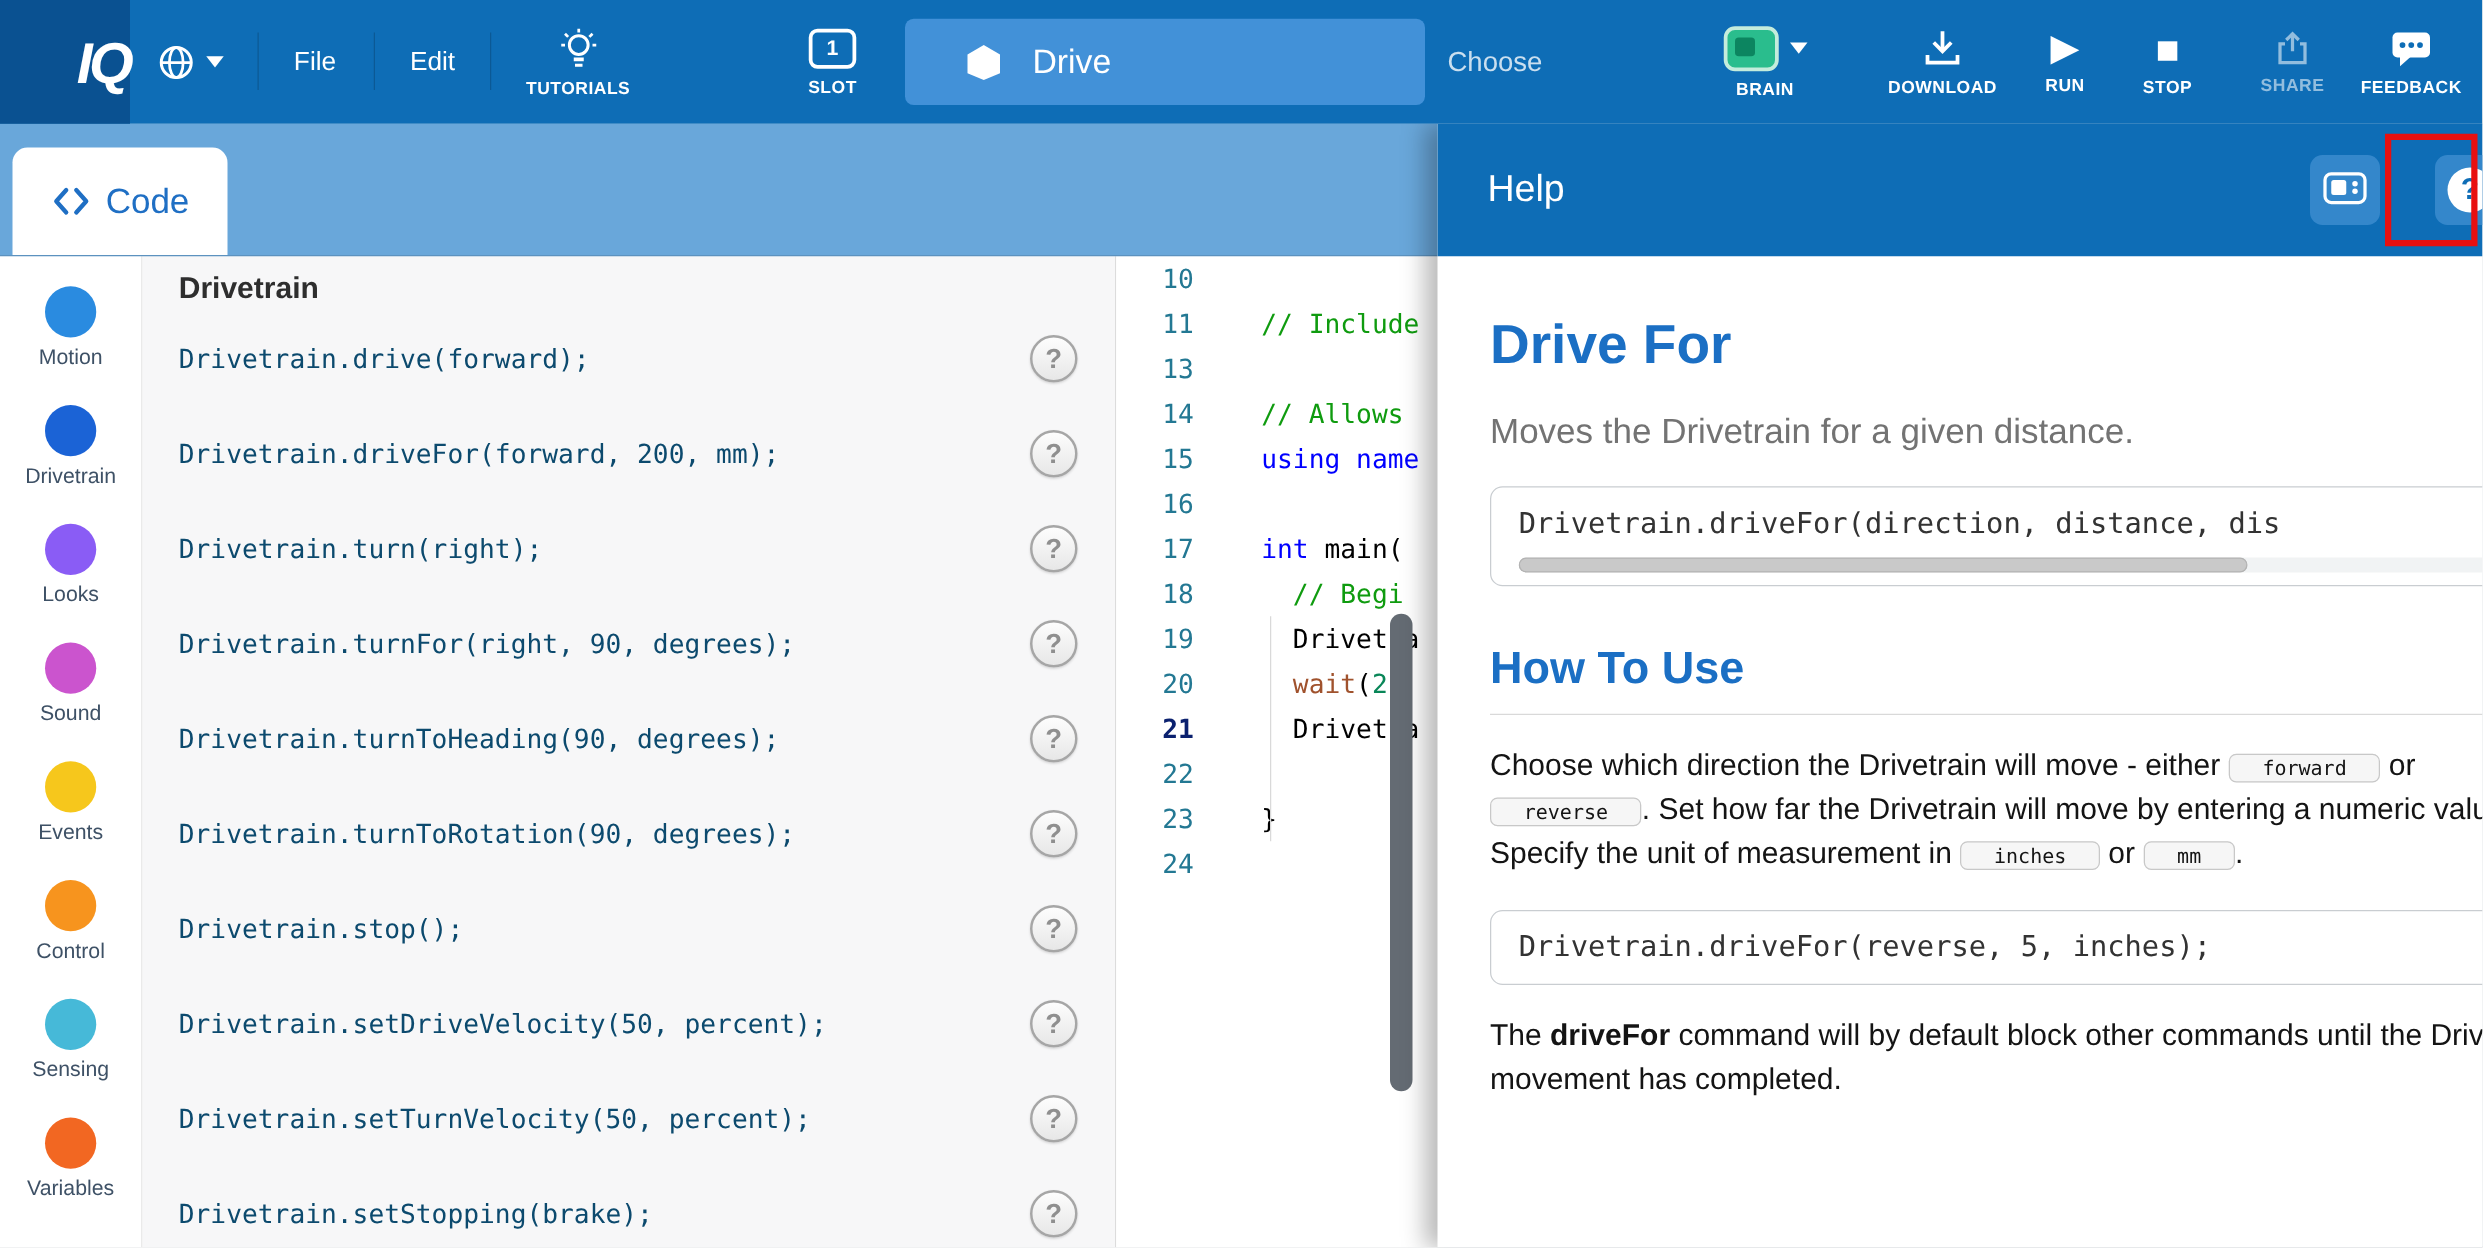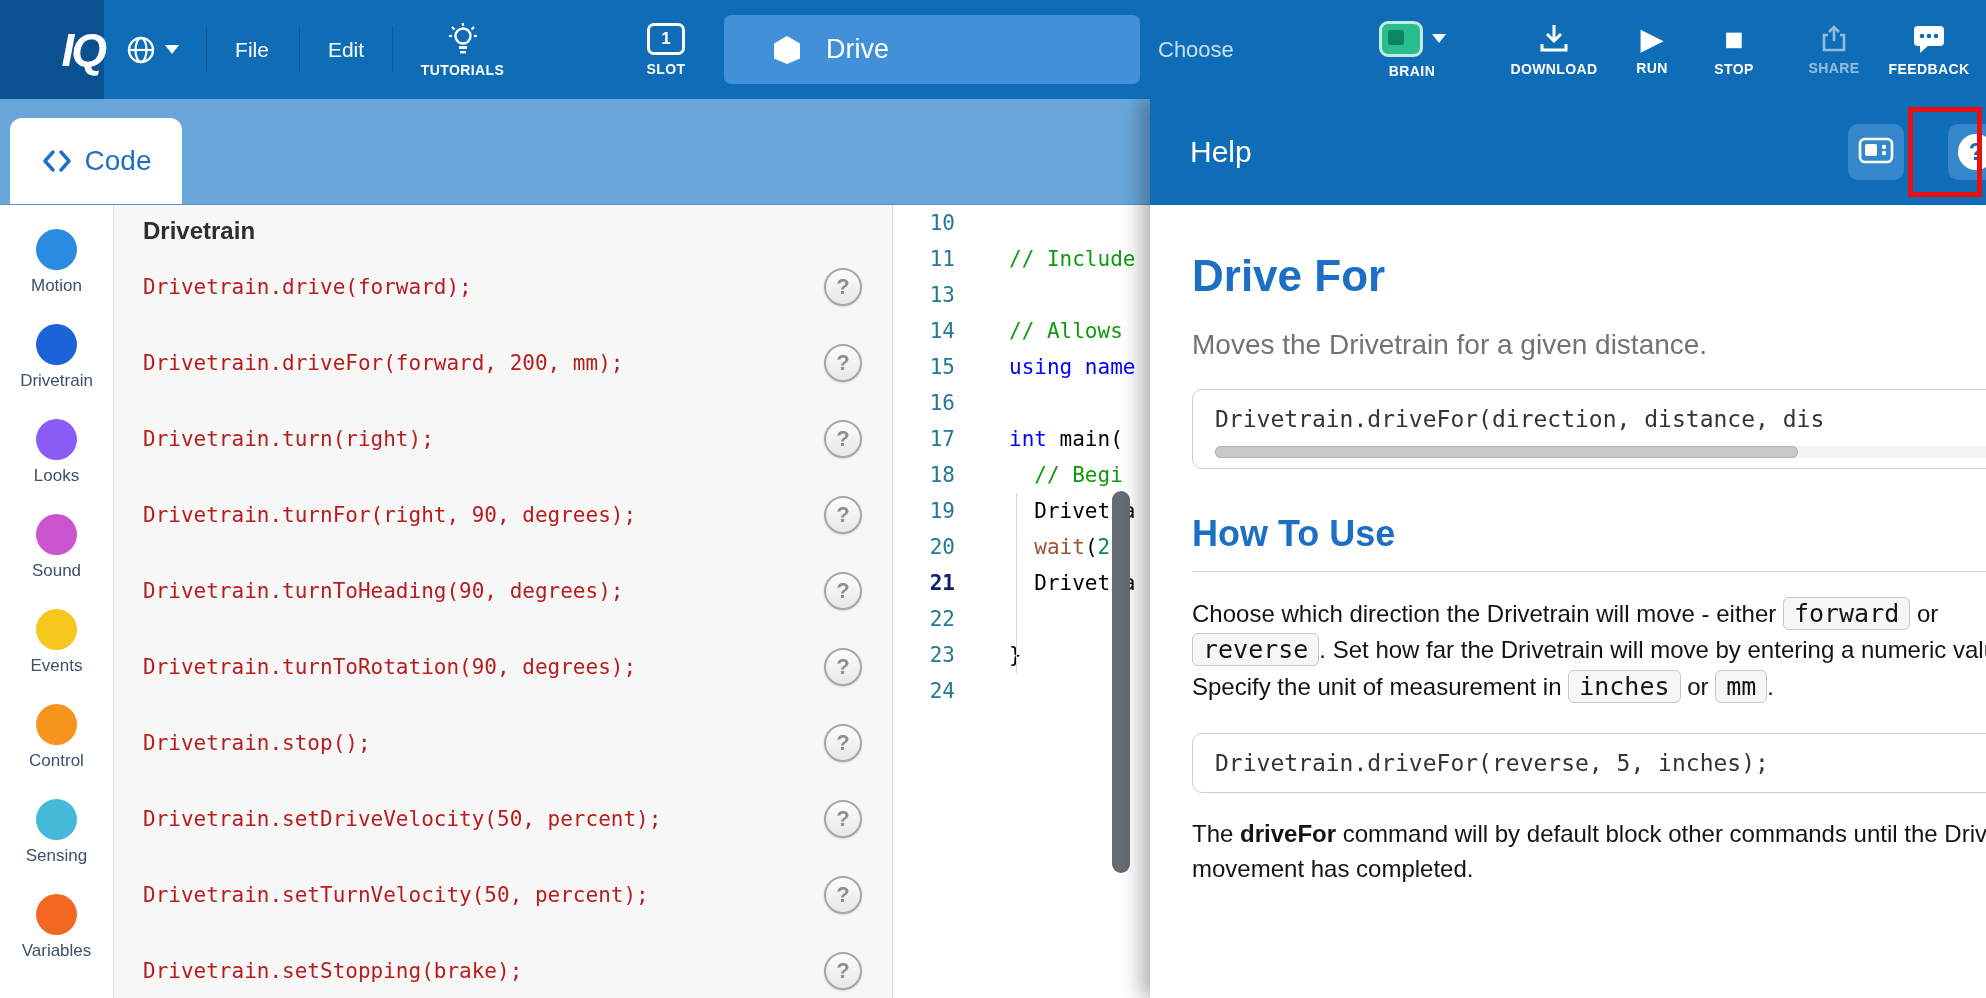--- a/index.html
+++ b/index.html
@@ -49,21 +49,21 @@
            padding-top:24px;display:flex;flex-direction:column;align-items:center;overflow:hidden;}
   .cat{display:flex;flex-direction:column;align-items:center;margin-bottom:28px;cursor:pointer;}
   .cat-circle{width:41px;height:41px;border-radius:50%;}
   .cat-label{margin-top:6px;font-size:17px;color:#3e5166;}
 
   .cmd-list{width:779px;background:#f7f7f8;border-right:1px solid #dcdcdc;box-sizing:border-box;
             padding-top:12px;overflow:hidden;}
   .cmd-heading{padding-left:29px;font-size:24px;font-weight:bold;color:#2e2e2e;margin-bottom:4px;}
   .cmd-row{height:76px;display:flex;align-items:center;justify-content:space-between;
            padding:0 30px 0 29px;}
-  .cmd-text{font-family:"DejaVu Sans Mono",monospace;font-size:21px;color:#b91c1c;}
+  .cmd-text{font-family:"DejaVu Sans Mono",monospace;font-size:21px;color:#0c4a6e;}
   .cmd-help{width:38px;height:38px;border-radius:50%;border:2px solid #a6a6a6;flex:none;
             background:linear-gradient(#fdfdfd,#e7e7e7);color:#8f8f8f;font-size:22px;font-weight:bold;
             display:flex;align-items:center;justify-content:center;cursor:pointer;
             box-shadow:0 1px 2px rgba(0,0,0,.15);}
 
   .editor{flex:1;background:#fff;position:relative;overflow:hidden;}
   .line{display:flex;height:36px;align-items:center;}
   .ln{width:62px;text-align:right;font-family:"DejaVu Sans Mono",monospace;font-size:21px;
       color:#237893;flex:none;}
   .ln.active{color:#0b216f;font-weight:bold;}
@@ -98,22 +98,22 @@
             padding:16px 22px 10px 22px;}
   .code-box.example{padding:16px 22px;}
   .sig{display:block;font-family:"DejaVu Sans Mono",monospace;font-size:23px;color:#333;
        white-space:nowrap;overflow:hidden;}
   .hscroll{margin-top:14px;height:12px;border-radius:6px;background:#f1f3f4;position:relative;}
   .hthumb{position:absolute;left:0;top:0;height:12px;width:72%;border-radius:6px;background:#c9c9c9;
           box-shadow:inset 0 0 0 1px #b3b3b3;cursor:pointer;}
   .help-sub{color:#1b6fc4;font-size:36px;font-weight:bold;margin:44px 0 0 0;}
   .divider{border:none;border-top:1px solid #d9d9d9;margin:16px 0 0 0;}
   .help-body{font-size:24px;color:#141414;line-height:1.45;margin:24px 0 0 0;}
-  .inline-code{font-family:"DejaVu Sans Mono",monospace;font-size:25px;background:#f6f6f6;
-               border:1px solid #c8c8c8;border-radius:6px;padding:1px 10px;white-space:nowrap;}
+  .inline-code{font-family:"DejaVu Sans Mono",monospace;font-size:16px;background:#f6f6f6;
+               border:1px solid #c8c8c8;border-radius:6px;padding:1px 26px;white-space:nowrap;}
 
   
   .annotation{position:absolute;left:1908px;top:107px;width:74px;height:90px;border:5px solid #e81010;
               z-index:60;pointer-events:none;box-sizing:border-box;}
 </style>
 </head>
 <body>
 
 <div class="app">
 

